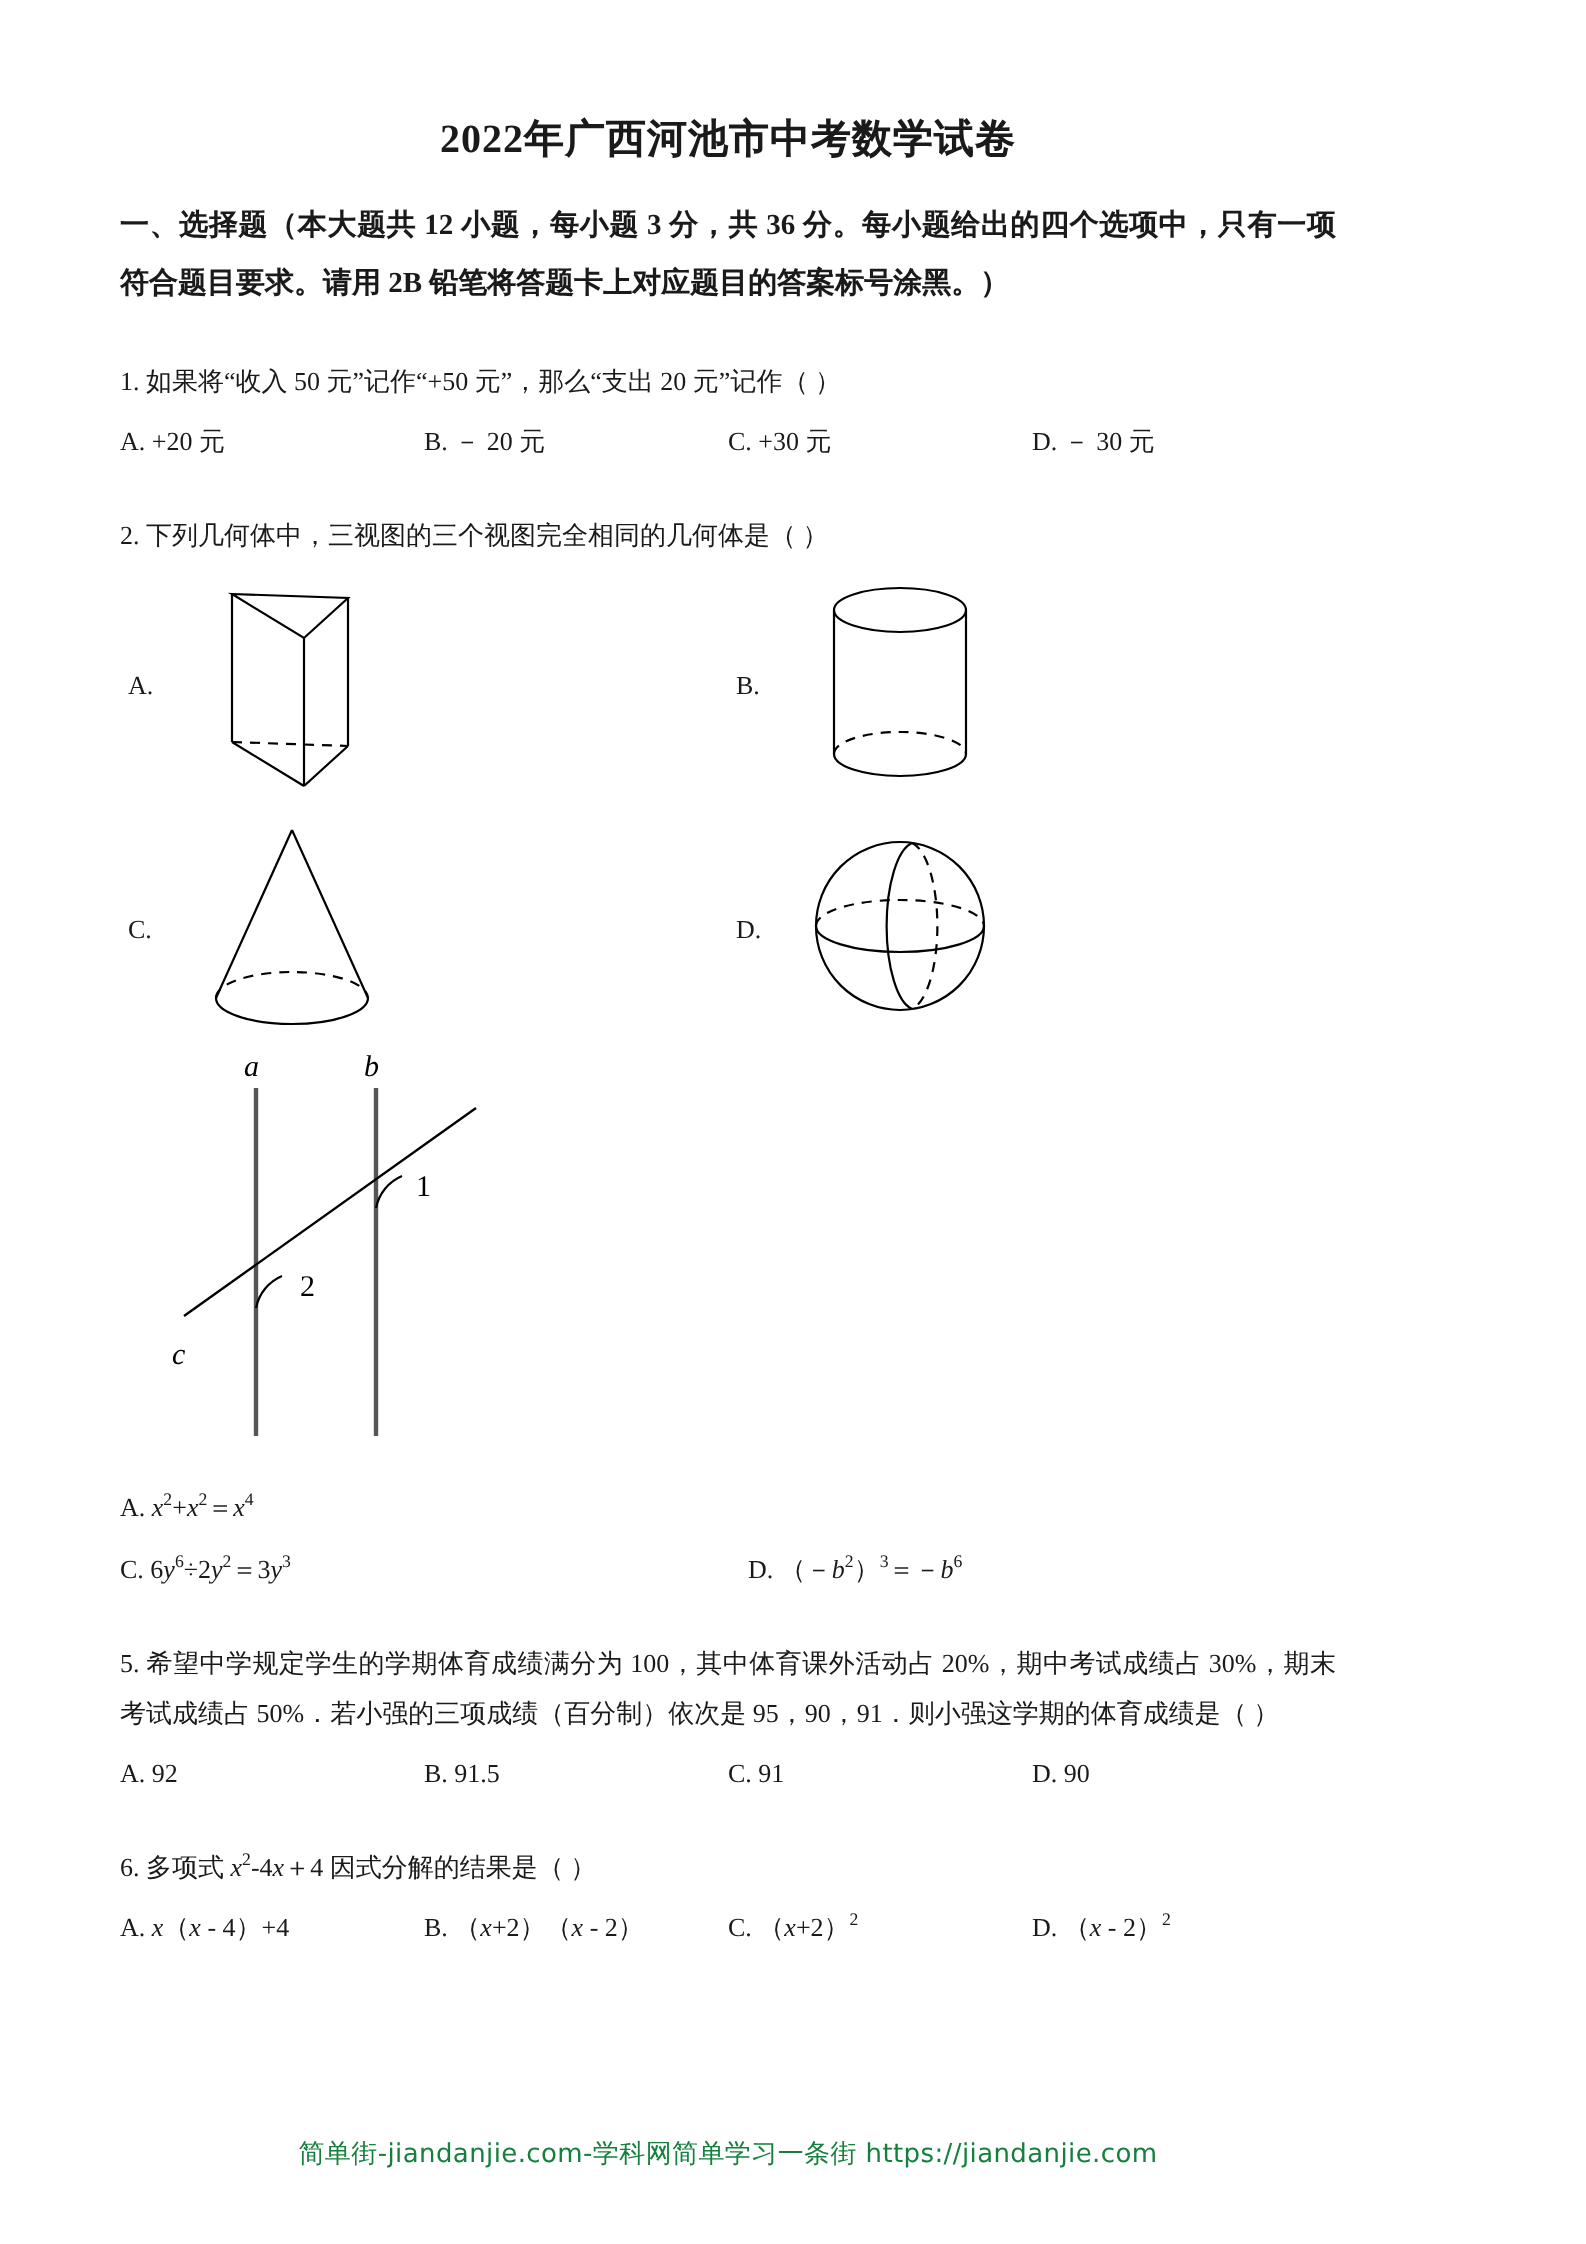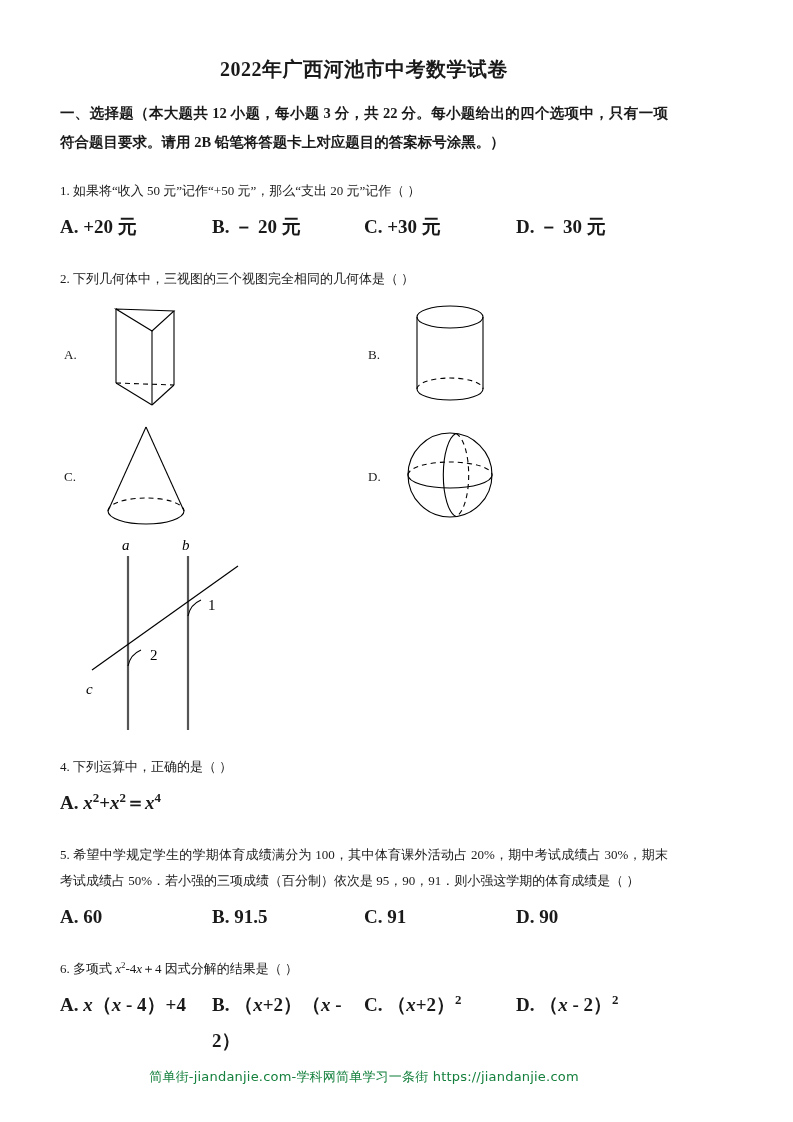--- a/index.html
+++ b/index.html
@@ -48,24 +48,23 @@
   .q-stem {
     font-size: 13px;
     line-height: 1.95;
     margin-top: 21px;
     text-align: justify;
   }
   .q-stem.tight { margin-top: 7px; }
 
   .opts {
     display: flex;
-    font-size: 19px;
+    font-size: 13px;
     line-height: 1.9;
     margin-top: 6px;
-    font-weight: bold;
   }
   .opts .opt { box-sizing: border-box; }
   .opts.cols4 .opt { width: 25%; }
   .opts.cols2 .opt { width: 50%; }
   .opts.cols2 .opt:nth-child(2) { padding-left: 10px; }
 
   i.v { font-style: italic; font-family: "Liberation Serif", serif; }
   sup { font-size: 0.68em; vertical-align: super; line-height: 0; }
 
   
@@ -107,21 +106,21 @@
     letter-spacing: 0.2px;
   }
 </style>
 </head>
 <body>
 
 <div class="page">
 
   <h1 class="doc-title">2022年广西河池市中考数学试卷</h1>
 
-  <div class="section-head">一、选择题（本大题共 12 小题，每小题 3 分，共 22 分。每小题给出的四个选项中，只有一项符合题目要求。请用 2B 铅笔将答题卡上对应题目的答案标号涂黑。）</div>
+  <div class="section-head">一、选择题（本大题共 12 小题，每小题 3 分，共 36 分。每小题给出的四个选项中，只有一项符合题目要求。请用 2B 铅笔将答题卡上对应题目的答案标号涂黑。）</div>
 
   <div class="q-stem">1. 如果将“收入 50 元”记作“+50 元”，那么“支出 20 元”记作（    ）</div>
   <div class="opts cols4">
     <div class="opt">A. +20 元</div>
     <div class="opt">B. － 20 元</div>
     <div class="opt">C. +30 元</div>
     <div class="opt">D. － 30 元</div>
   </div>
 
   <div class="q-stem">2. 下列几何体中，三视图的三个视图完全相同的几何体是（    ）</div>
@@ -214,28 +213,31 @@
 
       <text x="52" y="12" font-family="Liberation Serif, serif" font-size="15" font-style="italic" fill="#000">a</text>
       <text x="112" y="12" font-family="Liberation Serif, serif" font-size="15" font-style="italic" fill="#000">b</text>
       <text x="16" y="156" font-family="Liberation Serif, serif" font-size="15" font-style="italic" fill="#000">c</text>
       <text x="138" y="72" font-family="Liberation Serif, serif" font-size="15" fill="#000">1</text>
       <text x="80" y="122" font-family="Liberation Serif, serif" font-size="15" fill="#000">2</text>
     </svg>
   </div>
 
 
-  <div class="q-stem tight">4. 下列运算中，正确的是（    ）</div>
   <div class="opts cols2">
     <div class="opt">A. <i class="v">x</i><sup>2</sup>+<i class="v">x</i><sup>2</sup>＝<i class="v">x</i><sup>4</sup></div>
   </div>
+  <div class="opts cols2">
+    <div class="opt">C. 6<i class="v">y</i><sup>6</sup>÷2<i class="v">y</i><sup>2</sup>＝3<i class="v">y</i><sup>3</sup></div>
+    <div class="opt">D. （－<i class="v">b</i><sup>2</sup>）<sup>3</sup>＝－<i class="v">b</i><sup>6</sup></div>
+  </div>
 
   <div class="q-stem">5. 希望中学规定学生的学期体育成绩满分为 100，其中体育课外活动占 20%，期中考试成绩占 30%，期末考试成绩占 50%．若小强的三项成绩（百分制）依次是 95，90，91．则小强这学期的体育成绩是（    ）</div>
   <div class="opts cols4">
-    <div class="opt">A. 60</div>
+    <div class="opt">A. 92</div>
     <div class="opt">B. 91.5</div>
     <div class="opt">C. 91</div>
     <div class="opt">D. 90</div>
   </div>
 
   <div class="q-stem">6. 多项式 <i class="v">x</i><sup>2</sup>-4<i class="v">x</i>＋4 因式分解的结果是（    ）</div>
   <div class="opts cols4">
     <div class="opt">A. <i class="v">x</i>（<i class="v">x</i> - 4）+4</div>
     <div class="opt">B. （<i class="v">x</i>+2）（<i class="v">x</i> - 2）</div>
     <div class="opt">C. （<i class="v">x</i>+2）<sup>2</sup></div>

